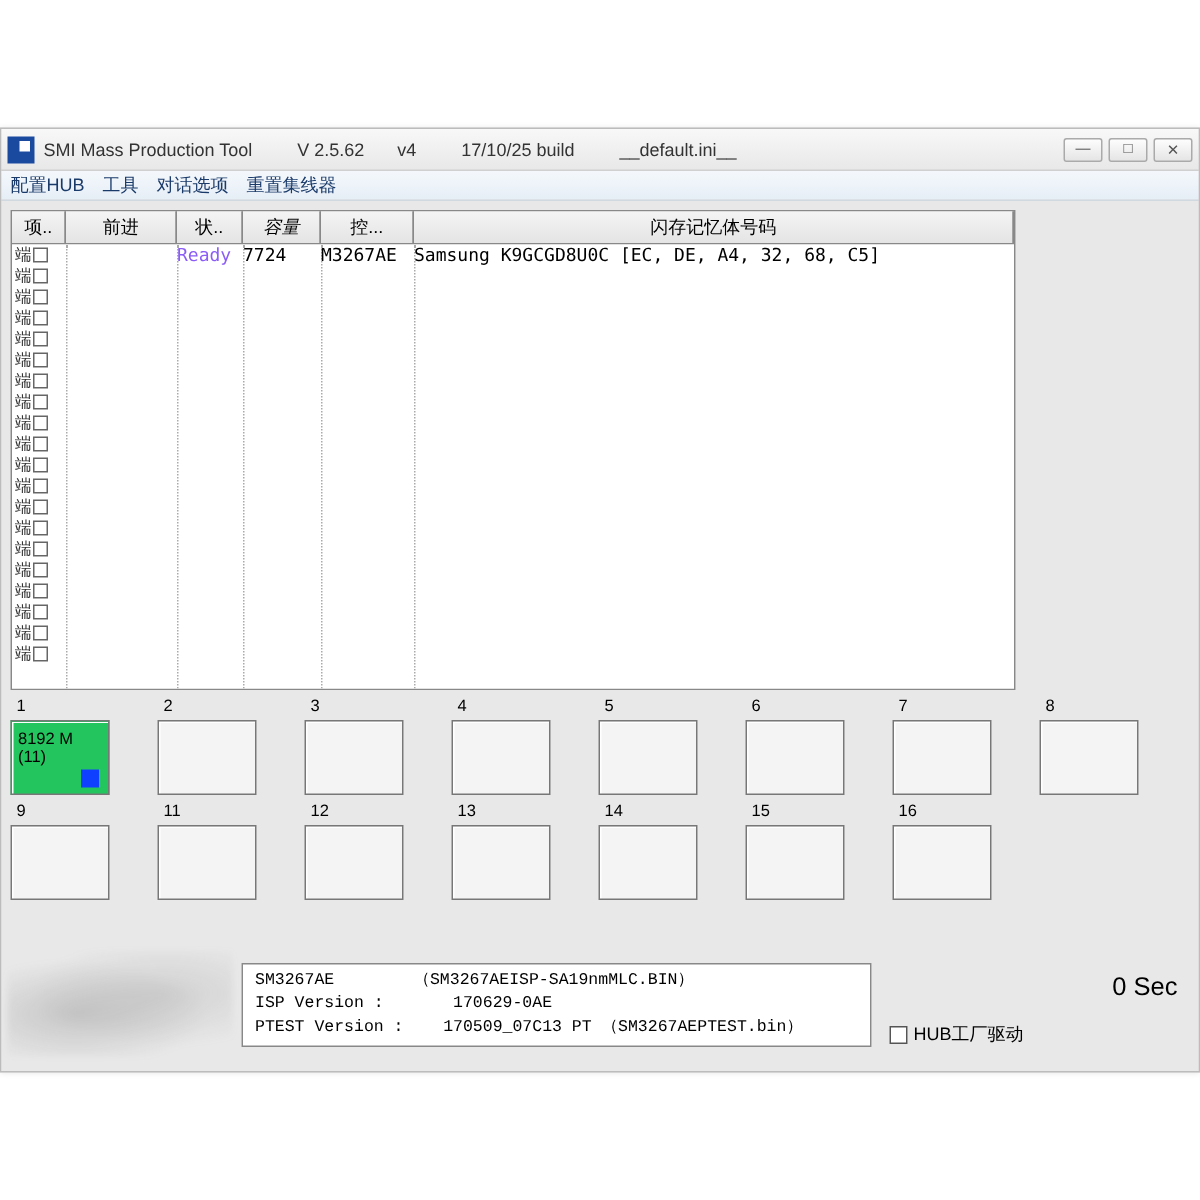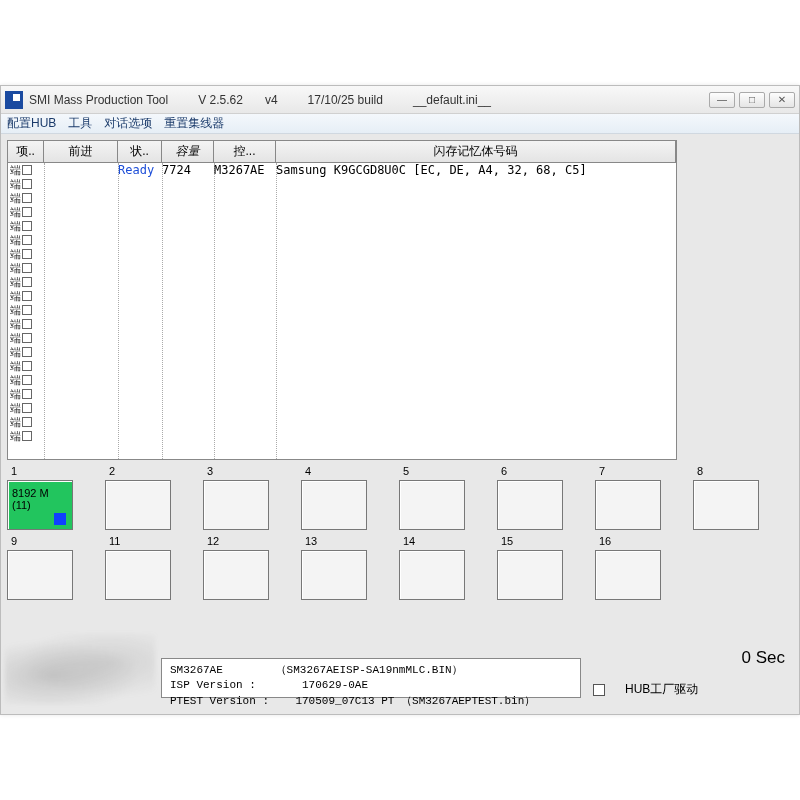--- a/index.html
+++ b/index.html
@@ -92,21 +92,21 @@
     padding-left:2px;font-size:10px;color:#333;
   }
   .row-check .cjk{font-size:11px;line-height:1;}
   .row-check .cb{width:10px;height:10px;border:1px solid #666;background:#fff;}
   .col-seps{position:absolute;top:0;bottom:0;left:0;right:0;pointer-events:none;}
   .vline{position:absolute;top:0;bottom:0;border-left:1px dotted #aaa;}
   .data-row{
     position:absolute;top:0;left:36px;height:14px;display:flex;font-family:Consolas,monospace;font-size:12px;
   }
   .dr1{width:74px;}
-  .dr2{width:44px;color:#1d4ed8;}
+  .dr2{width:44px;color:#8b5cf6;}
   .dr3{width:52px;}
   .dr4{width:62px;}
   .dr5{flex:1;white-space:nowrap;}
   
   .rbtns{position:absolute;top:30px;right:10px;width:100px;display:flex;flex-direction:column;gap:16px;}
   .rbtn{
     height:36px;border:1px solid #888;background:linear-gradient(#f8f8f8,#e4e4e4);
     display:flex;align-items:center;justify-content:center;text-align:center;
     font-size:12px;cursor:pointer;border-radius:2px;line-height:1.2;
   }
@@ -118,27 +118,27 @@
   .pbox{
     margin-top:14px;width:66px;height:50px;border:1px solid #777;background:#f4f4f4;
     box-shadow:inset 1px 1px 0 #fff;position:relative;
   }
   .pbox.active{background:#22c55e;}
   .pbox .ptxt{font-size:11px;padding:6px 4px 0 4px;}
   .pbox .ptxt2{font-size:11px;padding:0 4px;}
   .pbox .pind{position:absolute;bottom:4px;right:6px;width:12px;height:12px;background:#1040ff;}
   
   .info{
-    position:absolute;bottom:16px;left:160px;width:420px;height:40px;
+    position:absolute;bottom:16px;left:160px;width:420px;height:56px;
     border:1px solid #888;background:#fff;padding:4px 8px;
     font-family:Consolas,"Courier New",monospace;font-size:11px;line-height:1.4;
     white-space:pre;
   }
   .hubchk{
-    position:absolute;bottom:16px;left:592px;display:flex;align-items:center;gap:20px;font-size:12px;
+    position:absolute;bottom:16px;left:592px;display:flex;align-items:center;gap:4px;font-size:12px;
   }
   .hubchk .cb{width:12px;height:12px;border:1px solid #555;background:#fff;}
   .sec{
     position:absolute;bottom:46px;right:14px;font-size:17px;
   }
   .smudge{
     position:absolute;bottom:10px;left:4px;width:150px;height:70px;
     background:radial-gradient(ellipse at 30% 60%, rgba(100,100,100,.25), transparent 60%),
                radial-gradient(ellipse at 70% 40%, rgba(120,120,120,.2), transparent 60%);
     filter:blur(2px);

